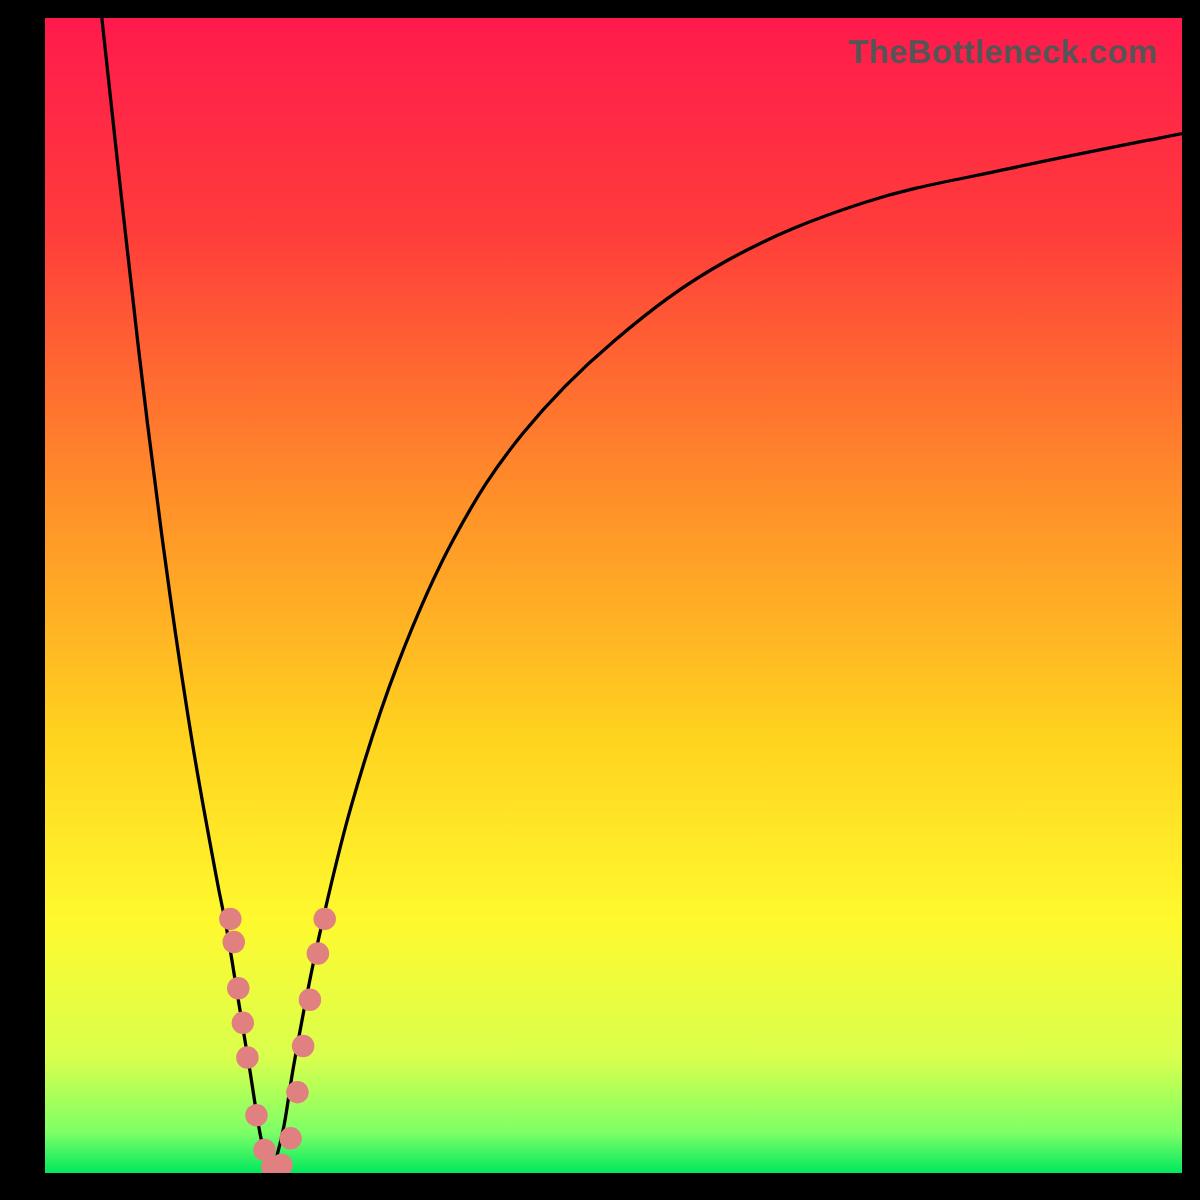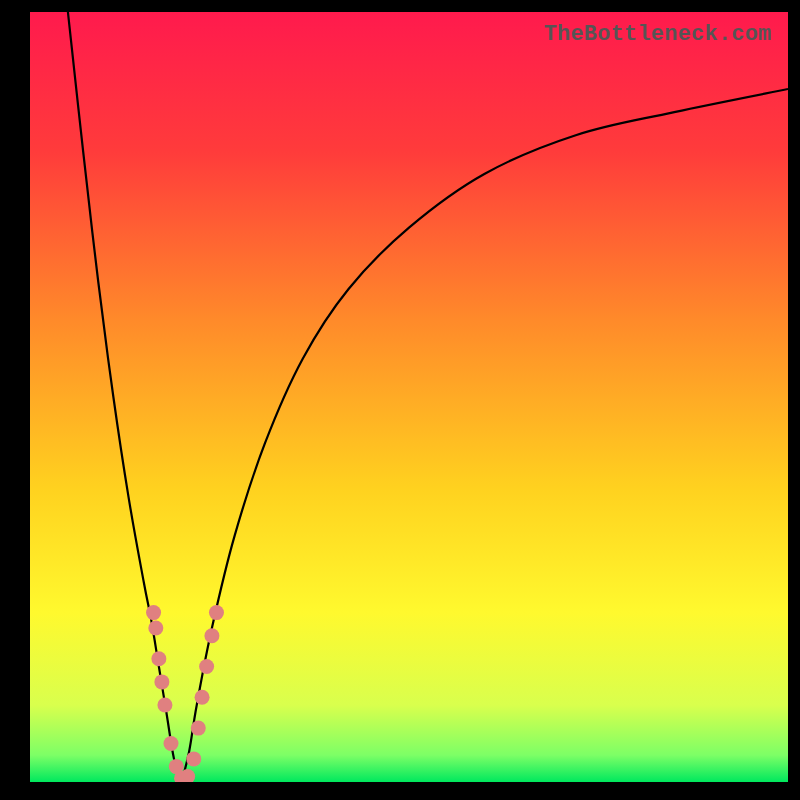--- a/index.html
+++ b/index.html
@@ -27,21 +27,20 @@
   }
   .watermark {
     position: absolute;
     top: 10px;
     right: 16px;
     color: #555;
     font-size: 22px;
     font-weight: 600;
     letter-spacing: 0.2px;
     user-select: none;
-    font-family: Liberation Mono, monospace;
   }
   svg.curve {
     position: absolute;
     left: 0; top: 0;
     width: 100%; height: 100%;
   }
 </style>
 </head>
 <body>
 

